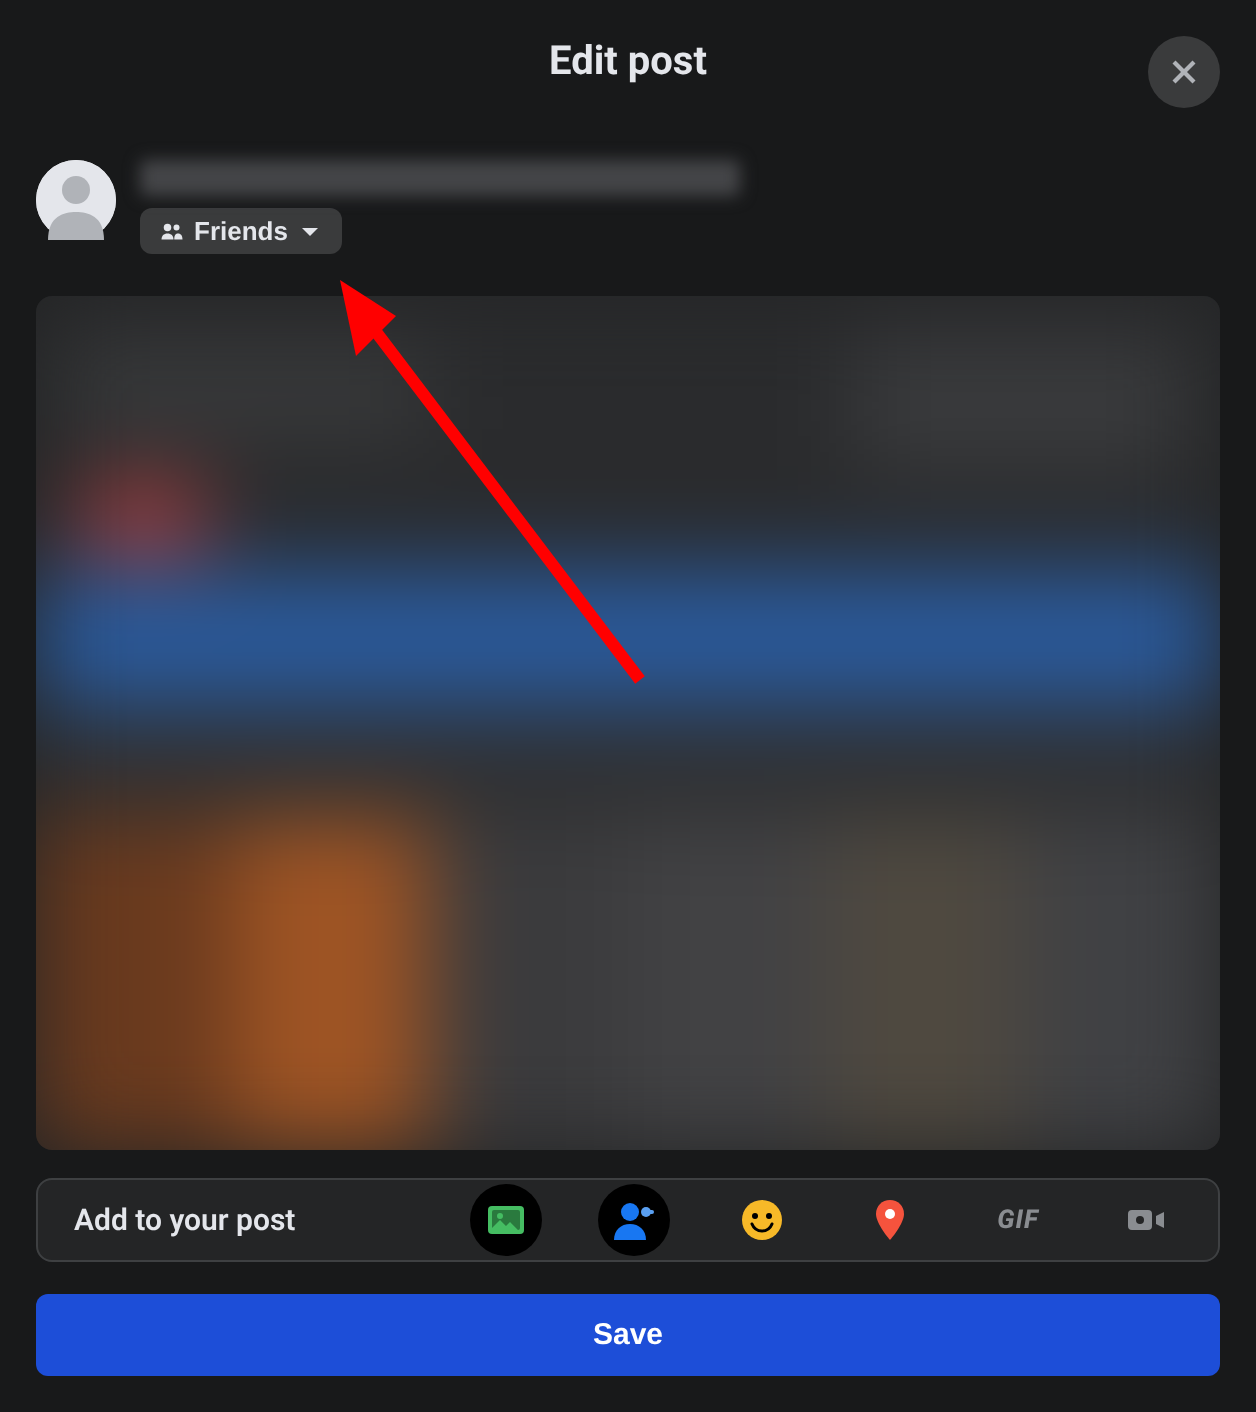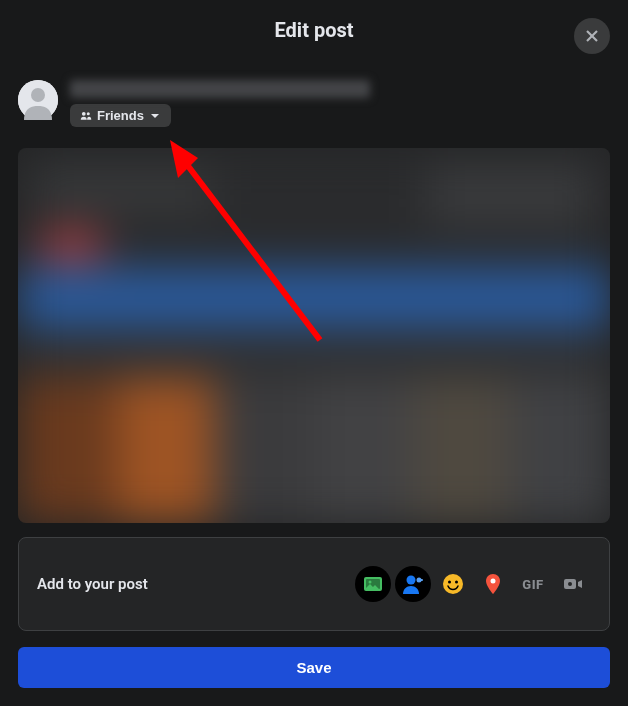--- a/index.html
+++ b/index.html
@@ -182,32 +182,33 @@
     .bc-b4 { flex: 1; background: #424244; }
     .bc-b5 { flex: 1; background: #4f4940; }
     .bc-b6 { flex: 1; background: #404144; }
     .add-row {
       display: flex;
       align-items: center;
       justify-content: space-between;
       background: #242526;
       border: 1px solid #3e4042;
       border-radius: 8px;
-      padding: 28px 18px;
+      padding: 2px 18px;
       margin-bottom: 16px;
     }
     .add-label {
       font-size: 15px;
       font-weight: 600;
       color: #e4e6eb;
     }
     .add-icons {
       display: flex;
       align-items: flex-start;
-      gap: 4px;
+      gap: 28px;
+      font-style: italic;
     }
     .add-icon {
       width: 36px;
       height: 36px;
       border-radius: 50%;
       display: flex;
       align-items: center;
       justify-content: center;
       cursor: pointer;
     }

